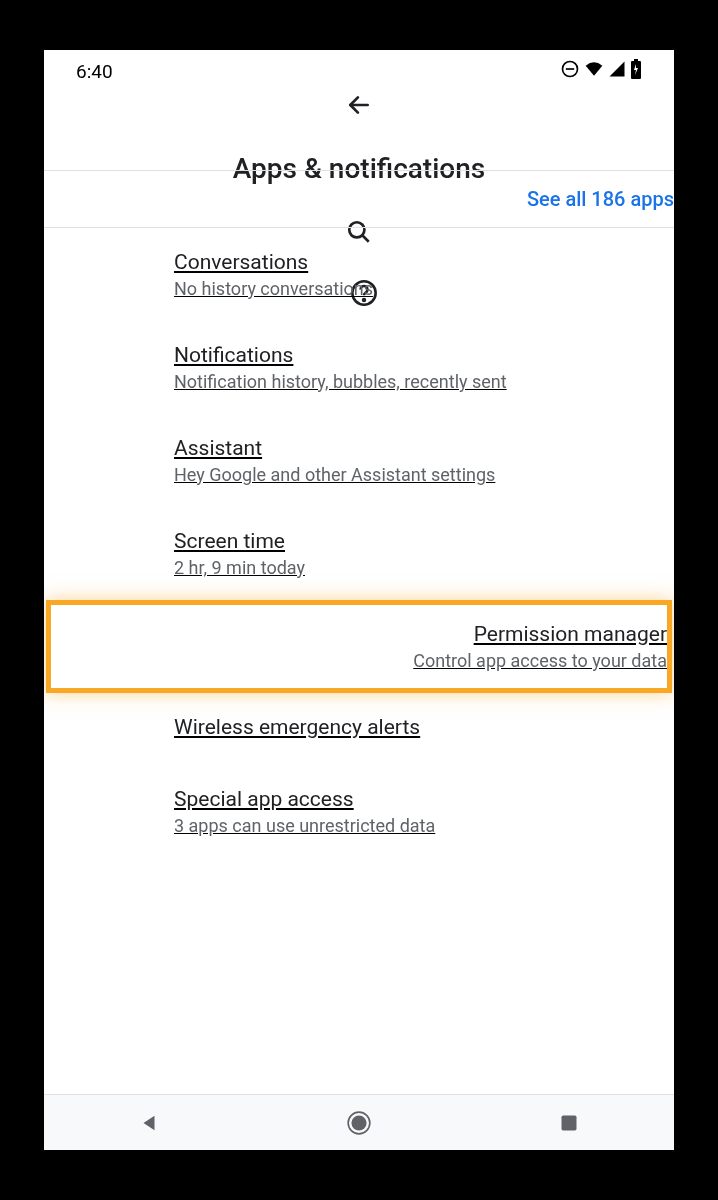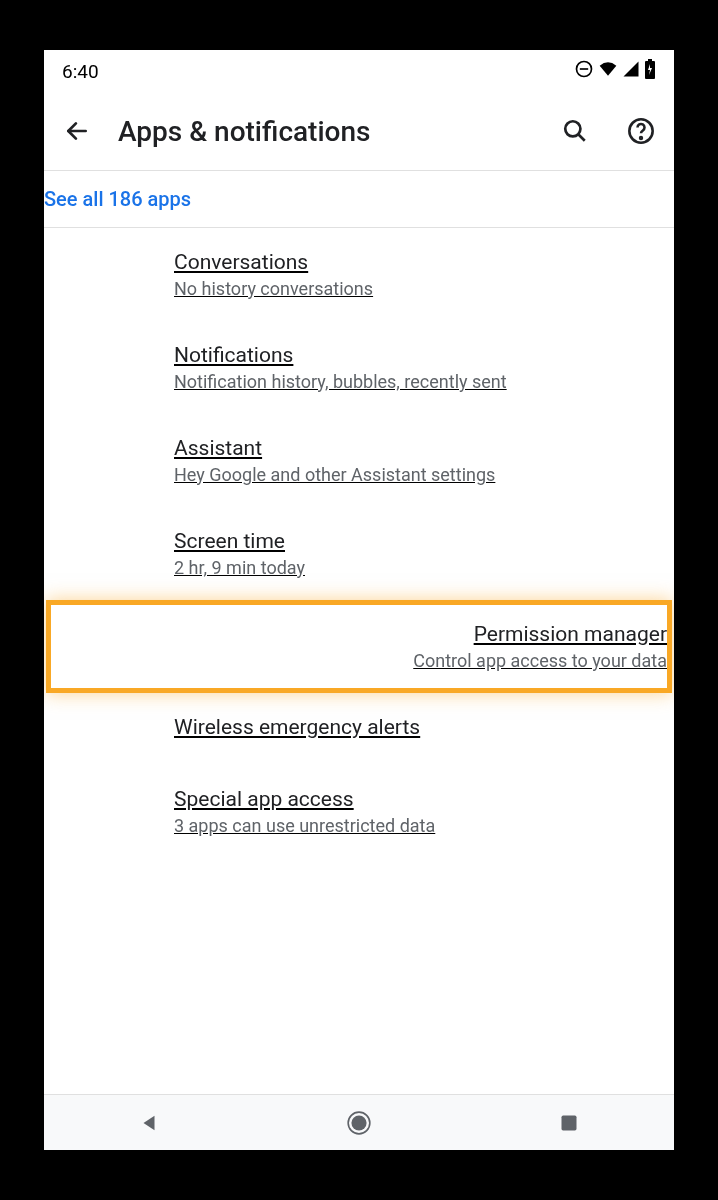--- a/index.html
+++ b/index.html
@@ -18,44 +18,45 @@
       background: #fff;
       display: flex;
       flex-direction: column;
       position: relative;
     }
     .status-bar {
       height: 42px;
       display: flex;
       align-items: center;
       justify-content: space-between;
-      padding: 0 18px;
+      padding: 0 32px;
       font-size: 19px;
       color: #000;
     }
     .status-icons { display: flex; align-items: center; gap: 4px; }
     .status-icons svg, .status-icons span { display: inline-block; }
     .app-bar {
       height: 78px;
       display: flex;
       align-items: center;
       padding: 0 18px;
-      gap: 26px;
+      gap: 34px;
+      flex-direction: column;
     }
     .app-bar .title {
       font-size: 28px;
       font-weight: 500;
       color: #202124;
       flex: 1;
     }
     .icon-btn { width: 30px; height: 30px; display: flex; align-items: center; justify-content: center; cursor: pointer; }
     .see-all {
       border-top: 1px solid #e0e0e0;
       border-bottom: 1px solid #e0e0e0;
-      text-align: left;
+      text-align: right;
       padding: 16px 0;
     }
     .see-all span { color: #1a73e8; font-size: 20px; font-weight: 500; }
     .list { flex: 1; overflow: hidden; text-decoration: underline; }
     .item {
       padding: 22px 0 22px 130px;
       cursor: pointer;
       position: relative;
     }
     .item.highlighted {

